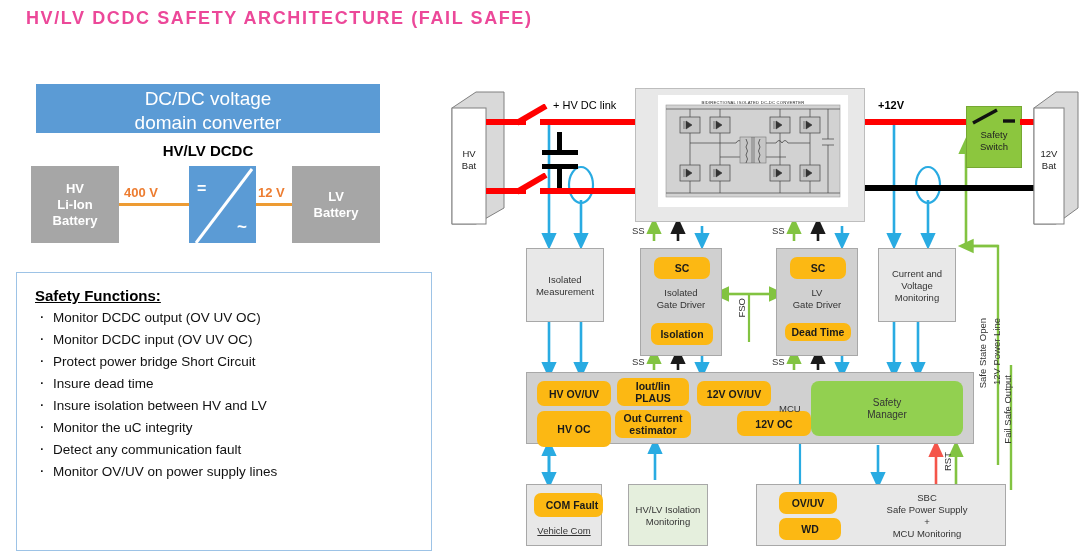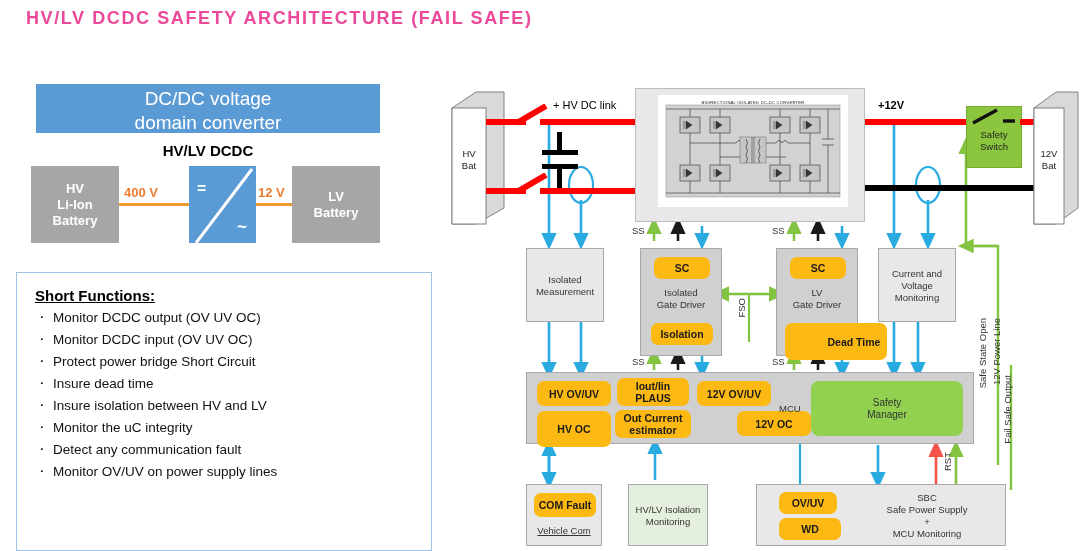--- a/index.html
+++ b/index.html
@@ -148,21 +148,21 @@
 <div class="abs" id="v12-label">12 V</div>
 
 <div class="abs graybat" id="lv-battery">
   <div>
     <div>LV</div>
     <div>Battery</div>
   </div>
 </div>
 
 <div class="abs" id="safety-functions-box">
-  <div id="safety-functions-title">Short Functions:</div>
+  <div id="safety-functions-title">Safety Functions:</div>
   <ul id="safety-functions-list">
     <li>Monitor DCDC output (OV UV OC)</li>
     <li>Monitor DCDC input (OV UV OC)</li>
     <li>Protect power bridge Short Circuit</li>
     <li>Insure dead time</li>
     <li>Insure isolation between HV and LV</li>
     <li>Monitor the uC integrity</li>
     <li>Detect any communication fault</li>
     <li>Monitor OV/UV on power supply lines</li>
   </ul>
@@ -381,21 +381,21 @@
     </div>
     <div class="pill" style="left:10px;top:74px;width:62px;height:22px;">Isolation</div>
   </div>
 
   <div class="gblock darker" style="left:326px;top:168px;width:82px;height:108px;">
     <div class="pill" style="left:13px;top:8px;width:56px;height:22px;">SC</div>
     <div style="position:absolute;left:0;right:0;top:38px;">
       <div>LV</div>
       <div>Gate Driver</div>
     </div>
-    <div class="pill" style="left:8px;top:74px;width:66px;height:37px;padding-left:36px;">Dead Time</div>
+    <div class="pill" style="left:8px;top:74px;width:66px;height:18px;">Dead Time</div>
   </div>
 
   <div class="gblock" style="left:428px;top:168px;width:78px;height:74px;">
     <div style="position:absolute;left:0;right:0;top:19px;">
       <div>Current and</div>
       <div>Voltage</div>
       <div>Monitoring</div>
     </div>
   </div>
 
@@ -427,21 +427,21 @@
 
     <div class="lbl small" style="left:252px;top:30px;">MCU</div>
 
     <div class="greenpill" style="left:284px;top:8px;width:152px;height:55px;flex-direction:column;">
       <span>Safety</span>
       <span>Manager</span>
     </div>
   </div>
 
   <div class="gblock" style="left:76px;top:404px;width:76px;height:62px;">
-    <div class="pill" style="left:7px;top:8px;width:62px;height:24px;">COM Fault</div>
+    <div class="pill" style="left:7px;top:8px;width:62px;height:24px;padding-left:7px;">COM Fault</div>
     <div class="blk-label" style="top:40px;text-decoration:underline;">Vehicle Com</div>
   </div>
 
   <div class="gblock greenish" style="left:178px;top:404px;width:80px;height:62px;">
     <div style="position:absolute;left:0;right:0;top:19px;">
       <div>HV/LV Isolation</div>
       <div>Monitoring</div>
     </div>
   </div>
 

